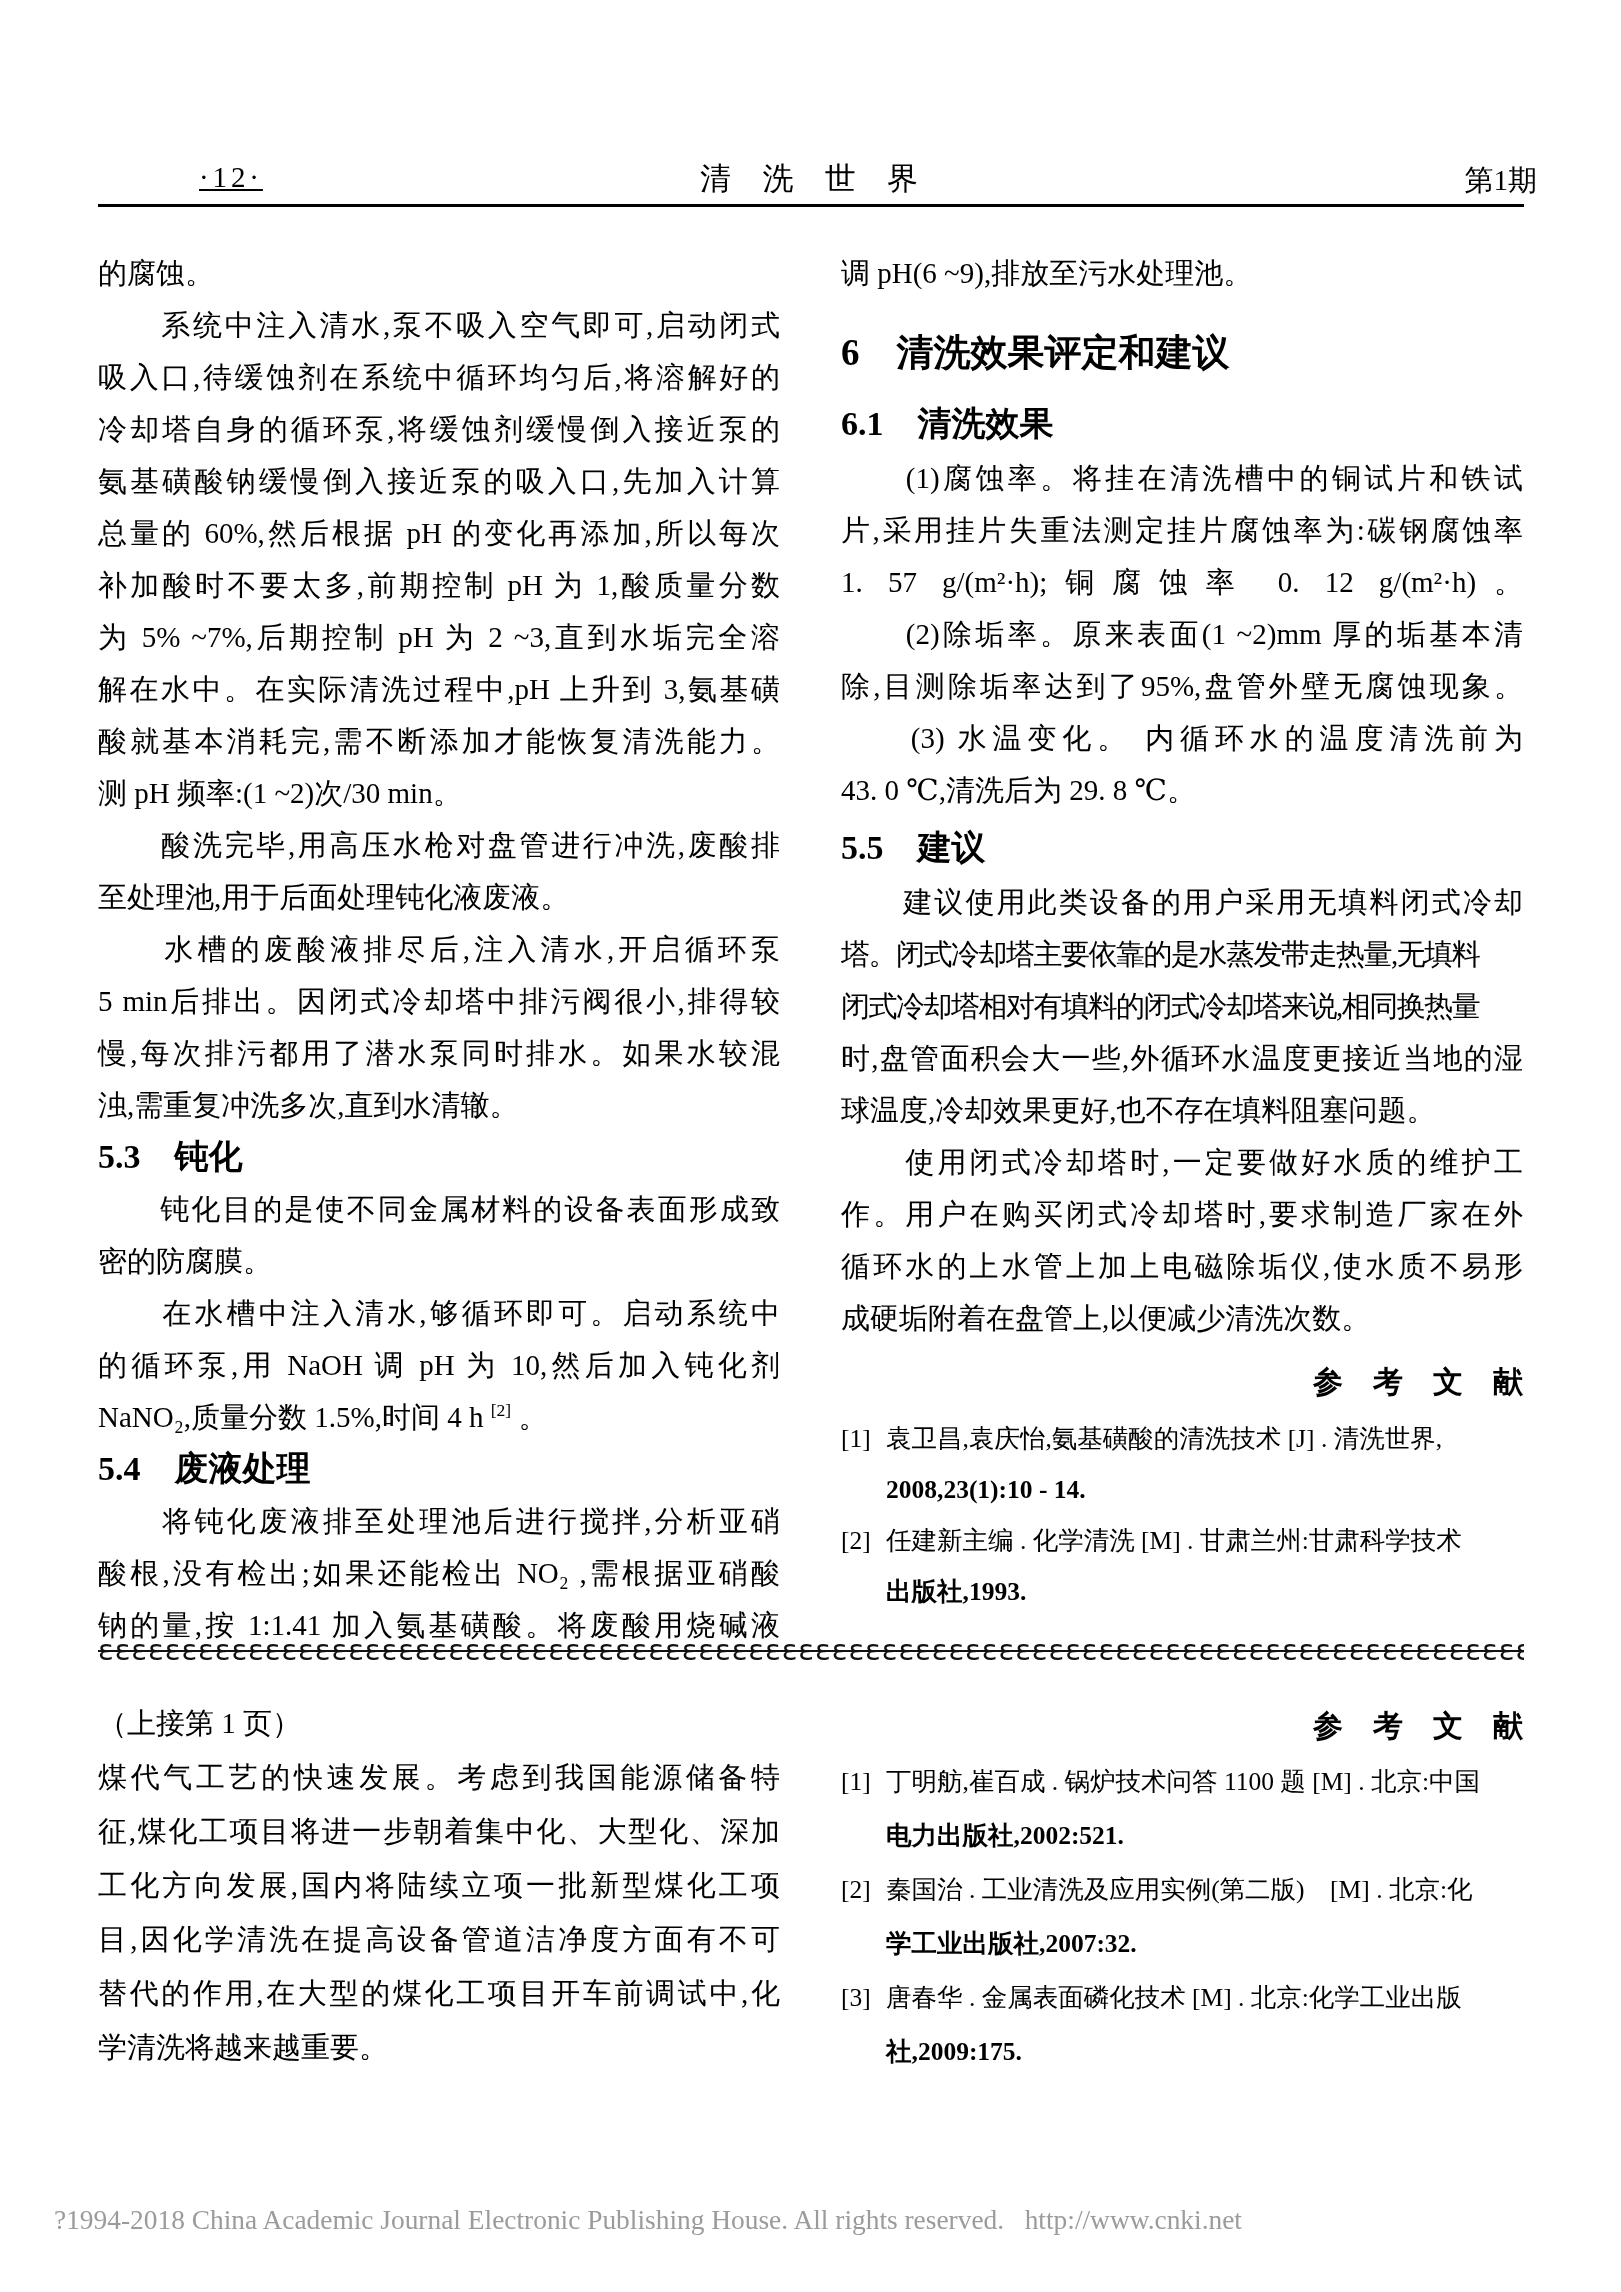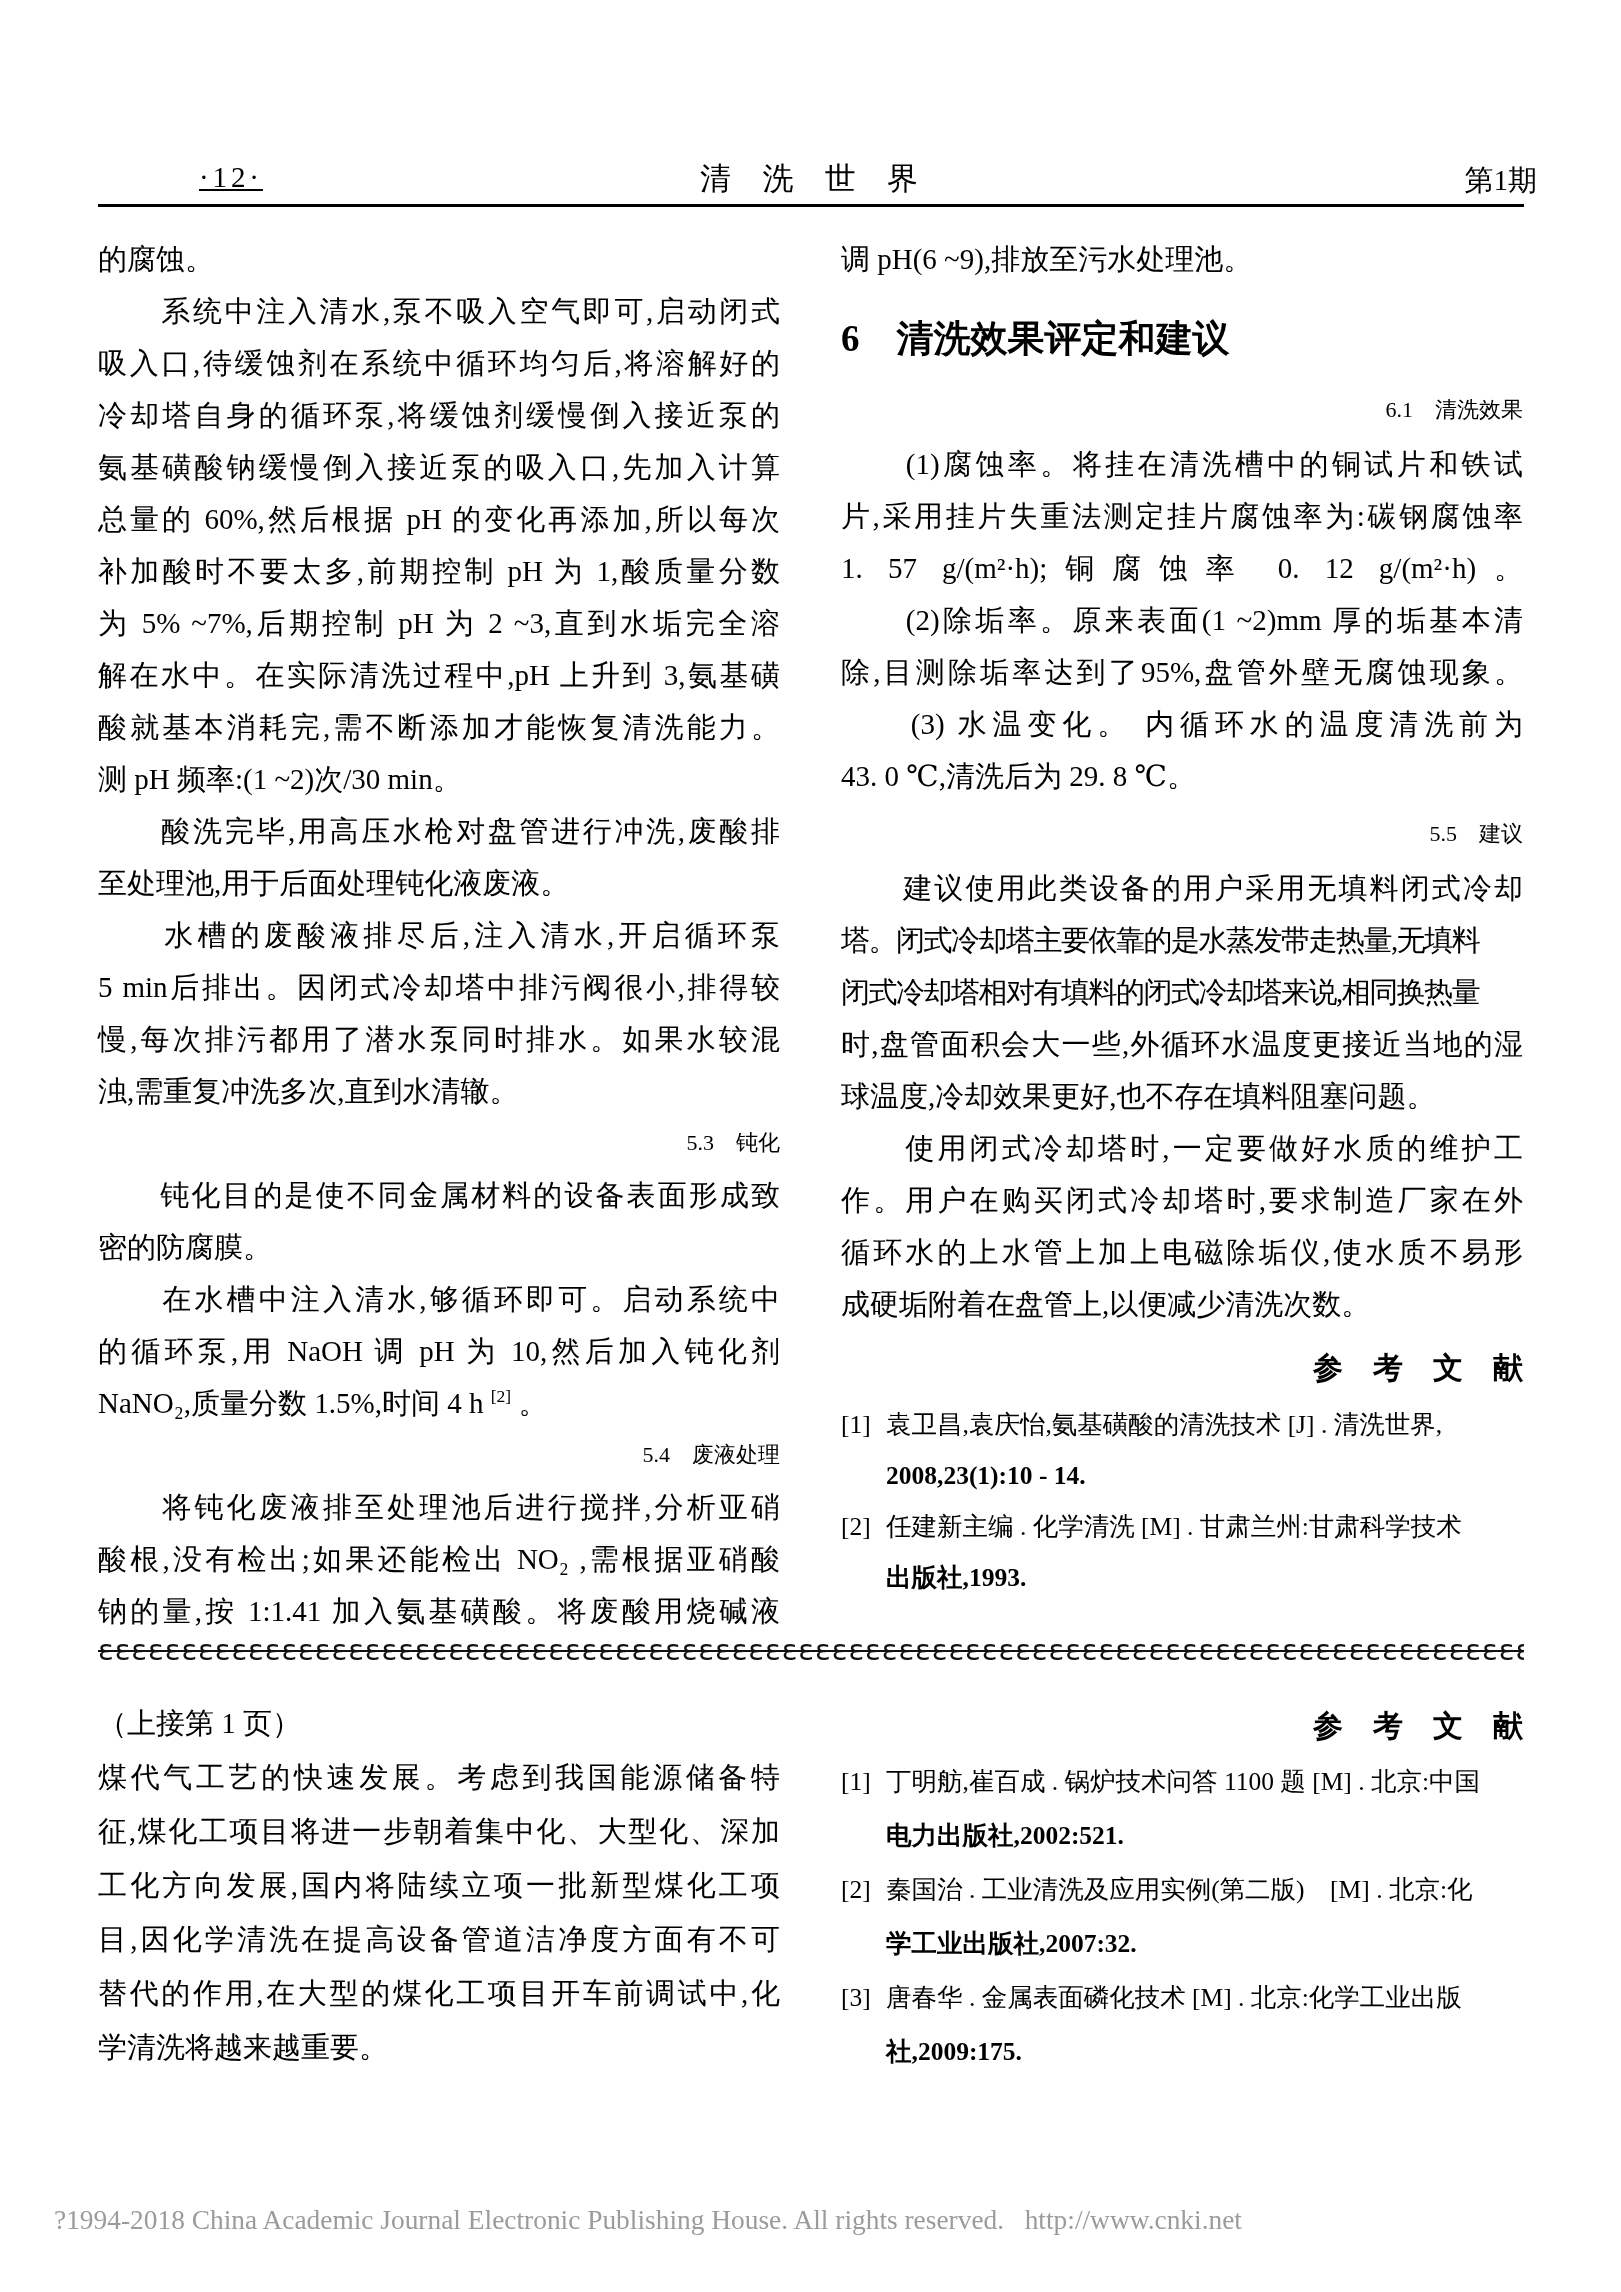--- a/index.html
+++ b/index.html
@@ -9,28 +9,28 @@
     overflow:hidden; margin:0 auto;
   }
   .pgnum  { position:absolute; left:199px; top:161px; font-size:29px; letter-spacing:3.9px;text-decoration:underline; }
   .jtitle { position:absolute; left:9px; right:0; top:158px; text-align:center; font-size:31px; letter-spacing:11.8px; }
   .issue  { position:absolute; right:84px; top:161px; font-size:29px; }
   .rule   { position:absolute; left:98px; top:204px; width:1426px; height:2.9px; background:#000; }
 
   .col { position:absolute; }
   .col-left  { left:98px; width:682px; }
   .col-right { left:841px; width:682px; }
-  .col-top    { top:233px; }
+  .col-top    { top:247px; }
   .col-bottom { top:1696px; }
 
   .line { height:52px; line-height:52px; font-size:29px; white-space:nowrap; }
   .col-bottom .line { height:54px; line-height:54px; }
 
   .h1 { font-size:37px; font-weight:700; height:76px; line-height:76px; margin-top:15.7px; }
-  .h2 { font-weight:400; height:57px; line-height:57px; margin-top:3.9px; font-size:22px;text-align:right; }
+  .h2 { font-weight:700; height:57px; line-height:57px; margin-top:3.9px; font-size:34px; }
   .col-left .h2 { height:52px; line-height:52px; margin-top:0; }
 
   .refhead { font-weight:700; text-align:right; height:63px; line-height:63px; margin-top:5.9px; font-size:30px; }
   .col-bottom .refhead { margin-top:0; height:59px; line-height:59px; }
 
   .ref, .refc { font-size:25.5px; height:51px; line-height:51px; }
   .col-bottom .ref, .col-bottom .refc { height:54px; line-height:54px; }
   .ref { display:flex; }
   .ref .m { flex:none; width:45px; }
   .refc { padding-left:45px;font-weight:bold; }

